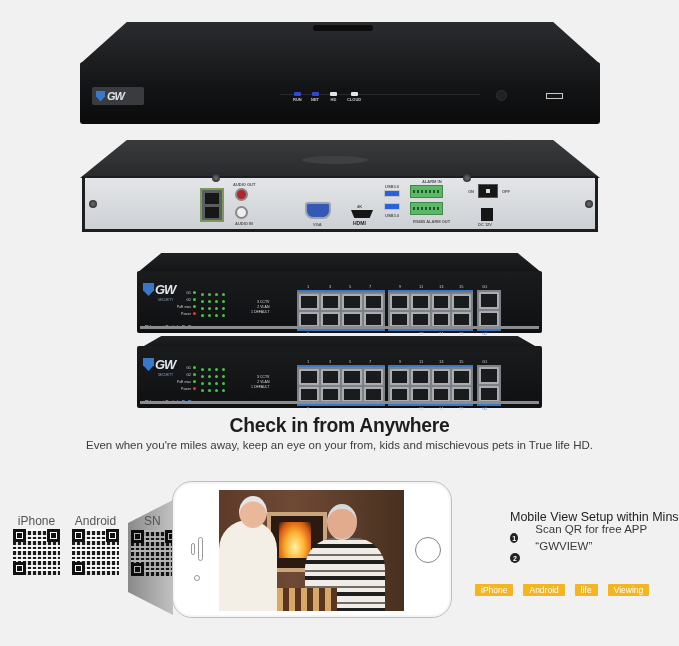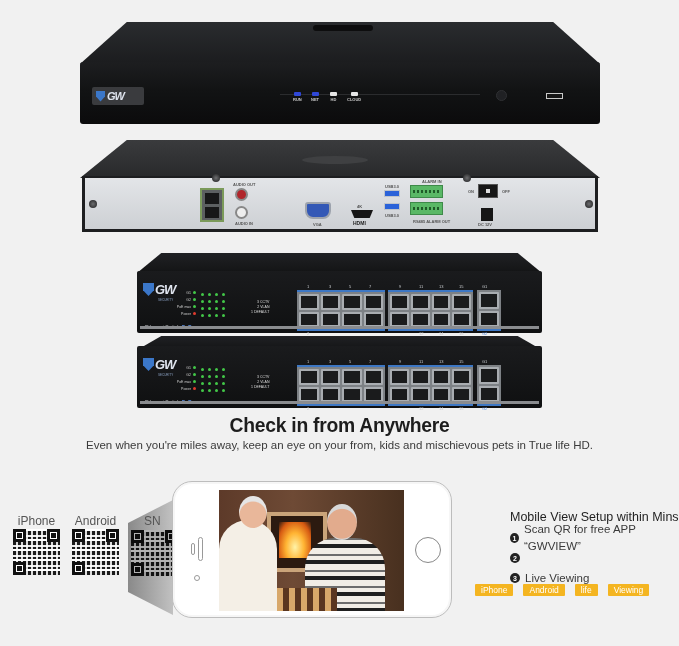--- a/index.html
+++ b/index.html
@@ -112,21 +112,21 @@
   .phone .man-head { position: absolute; left: 108px; top: 14px; width: 30px; height: 36px; border-radius: 50%; background: radial-gradient(circle at 50% 55%, #e2ab8d 58%, #d8d8d8 62%); }
   .phone .chess { position: absolute; left: 58px; top: 98px; width: 60px; height: 23px; background: repeating-linear-gradient(90deg, #d8a86a 0 6px, #5a3620 6px 12px); }
   .phone .speaker1 { position: absolute; left: 18px; top: 61px; width: 4px; height: 12px; border: 1px solid #999; border-radius: 2px; }
   .phone .speaker2 { position: absolute; left: 25px; top: 55px; width: 5px; height: 24px; border: 1px solid #999; border-radius: 3px; }
   .phone .cam { position: absolute; left: 21px; top: 93px; width: 6px; height: 6px; border: 1px solid #999; border-radius: 50%; }
   .phone .home-btn { position: absolute; left: 242px; top: 55px; width: 26px; height: 26px; border: 1px solid #888; border-radius: 50%; }
 
   
   .setup { position: absolute; left: 475px; top: 510px; margin-left: 35px; }
   .setup-title { font-size: 12.5px; color: #1f1f1f; margin-bottom: 4px; }
-  .step { font-size: 11.5px; color: #3a3a3a; height: 20px; line-height: 17px; display: flex; align-items: center; gap: 5px; }
+  .step { font-size: 11.5px; color: #3a3a3a; height: 20px; line-height: 17px; display: flex; align-items: center; gap: 17px; }
   .step-num { display: inline-flex; width: 10px; height: 10px; border-radius: 50%; background: #222; color: #fff; font-size: 7px; font-weight: bold; align-items: center; justify-content: center; }
   .platforms { position: absolute; left: 475px; top: 584px; display: flex; gap: 10px; }
   .chip { background: #f4b521; color: #fff; font-size: 8.5px; padding: 1px 6px; height: 12px; line-height: 10px; border-radius: 1px; }
 </style>
 </head>
 <body>
 
 <div class="nvr-front">
   <div class="lid"></div>
   <div class="notch"></div>
@@ -404,23 +404,19 @@
 
 <div class="setup">
   <div class="setup-title">Mobile View Setup within Mins</div>
   <div class="step">
     <span class="step-num">1</span>
     <span>Scan QR for free APP “GWVIEW”</span>
   </div>
   <div class="step">
     <span class="step-num">2</span>
   </div>
-  <div class="step">
-    <span class="step-num">3</span>
-    <span>Live Viewing</span>
-  </div>
 </div>
 <div class="platforms">
   <span class="chip">iPhone</span>
   <span class="chip">Android</span>
   <span class="chip">life</span>
   <span class="chip">Viewing</span>
 </div>
 
 </body></html>

